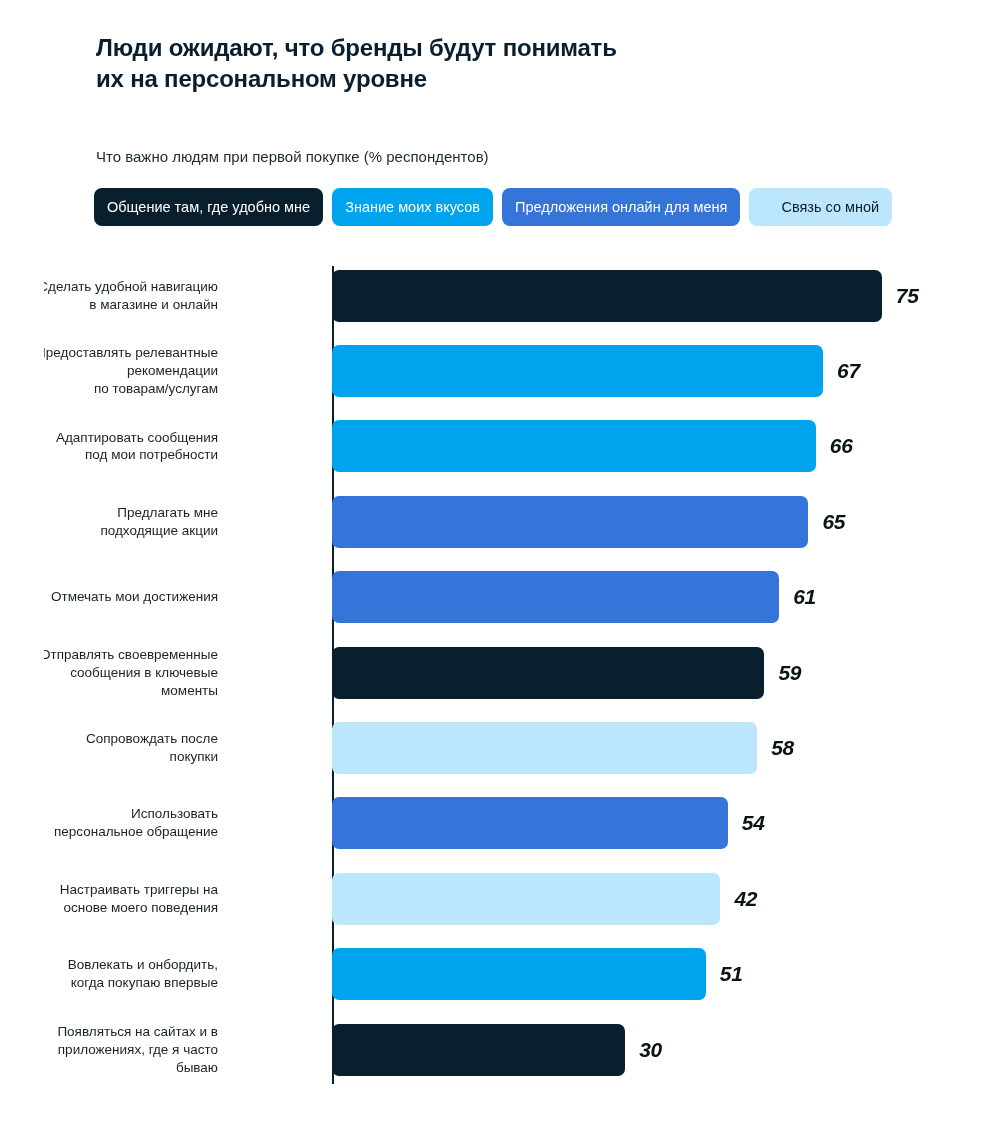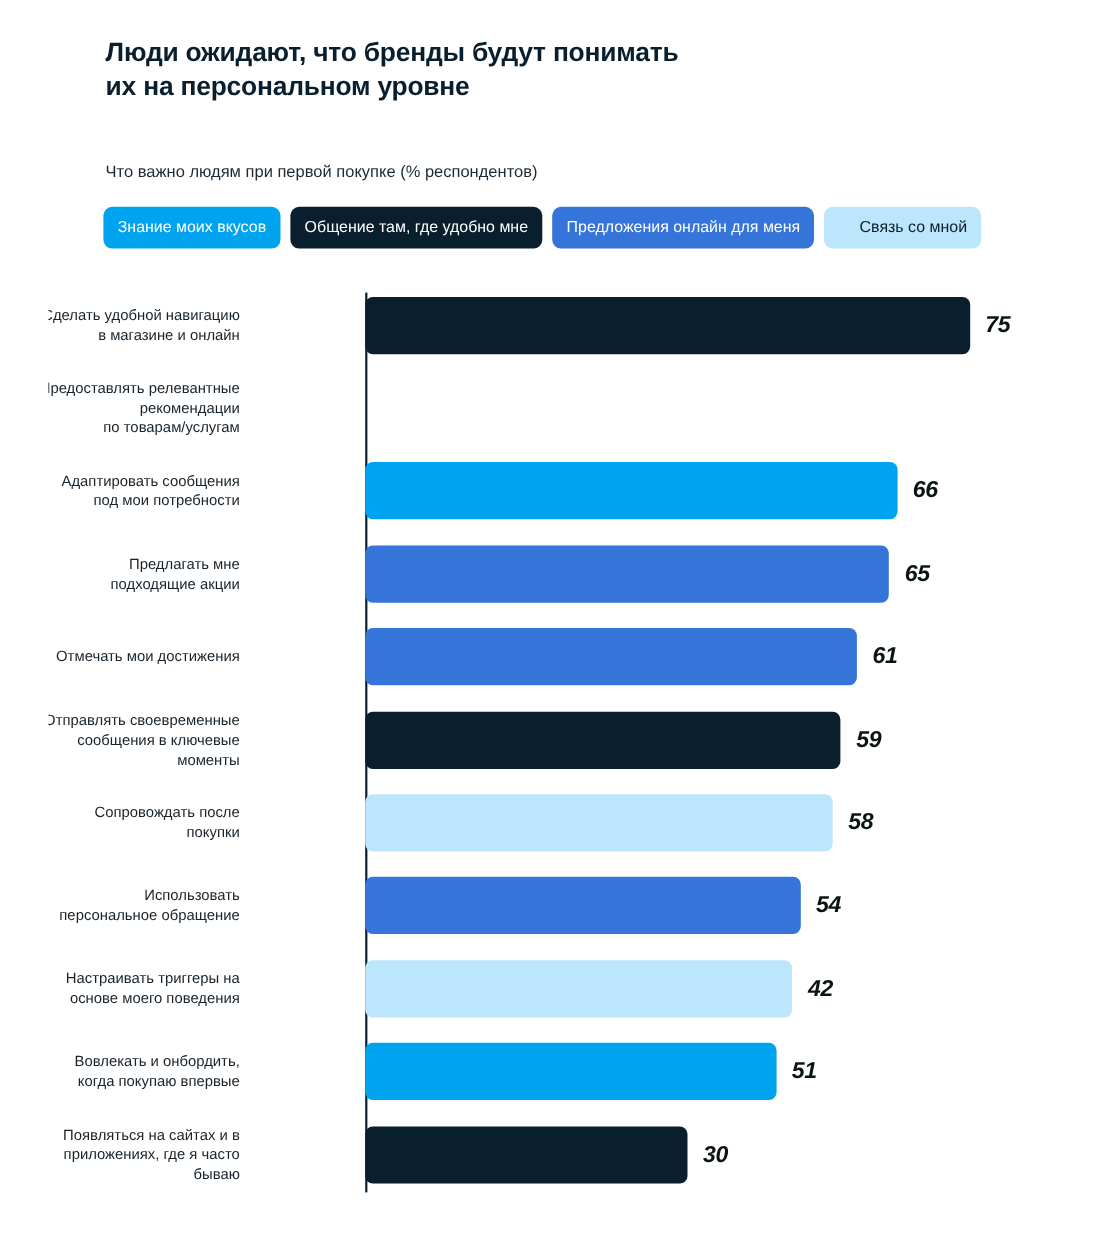--- a/index.html
+++ b/index.html
@@ -134,25 +134,25 @@
 <div class="card">
 
   <div class="header">
     <h1 class="title">Люди ожидают, что бренды будут понимать
 их на персональном уровне</h1>
   </div>
 
   <div class="subtitle">Что важно людям при первой покупке (% респондентов)</div>
 
   <div class="legend" id="legend">
+      <div class="legend-pill" style="background: rgb(10, 31, 46); color: rgb(255, 255, 255);">
+        <span>Общение там, где удобно мне</span>
+      </div>
       <div class="legend-pill" style="background: rgb(0, 163, 238); color: rgb(255, 255, 255);">
         <span>Знание моих вкусов</span>
-      </div>
-      <div class="legend-pill" style="background: rgb(10, 31, 46); color: rgb(255, 255, 255);">
-        <span>Общение там, где удобно мне</span>
       </div>
       <div class="legend-pill" style="background: rgb(53, 116, 216); color: rgb(255, 255, 255);">
         <span>Предложения онлайн для меня</span>
       </div>
       <div class="legend-pill" style="background: rgb(188, 230, 251); color: rgb(10, 31, 46); padding-left: 32px;">
         <span>Связь со мной</span>
       </div>
     </div>
 
   <div class="chart">
@@ -163,20 +163,24 @@
 в магазине и онлайн</div>
           <div class="bar-wrap">
             <div class="bar" style="width: 549.75px; background: rgb(10, 31, 46);"></div>
             <div class="bar-value">75</div>
           </div>
         </div>
         <div class="row">
           <div class="row-label">Предоставлять релевантные
 рекомендации
 по товарам/услугам</div>
+          <div class="bar-wrap">
+            <div class="bar" style="width: 491.11px; background: rgb(0, 163, 238);"></div>
+            <div class="bar-value">67</div>
+          </div>
         </div>
         <div class="row">
           <div class="row-label">Адаптировать сообщения
 под мои потребности</div>
           <div class="bar-wrap">
             <div class="bar" style="width: 483.78px; background: rgb(0, 163, 238);"></div>
             <div class="bar-value">66</div>
           </div>
         </div>
         <div class="row">

